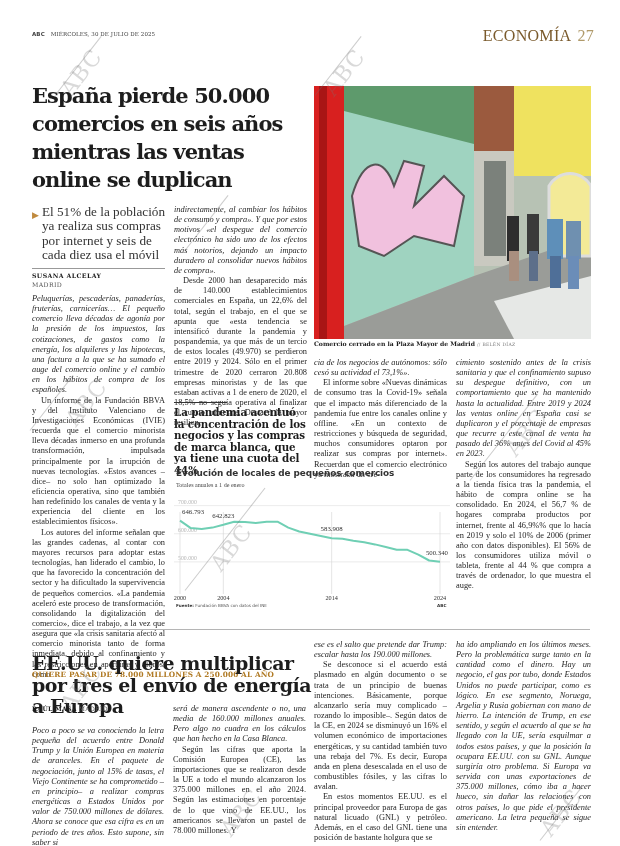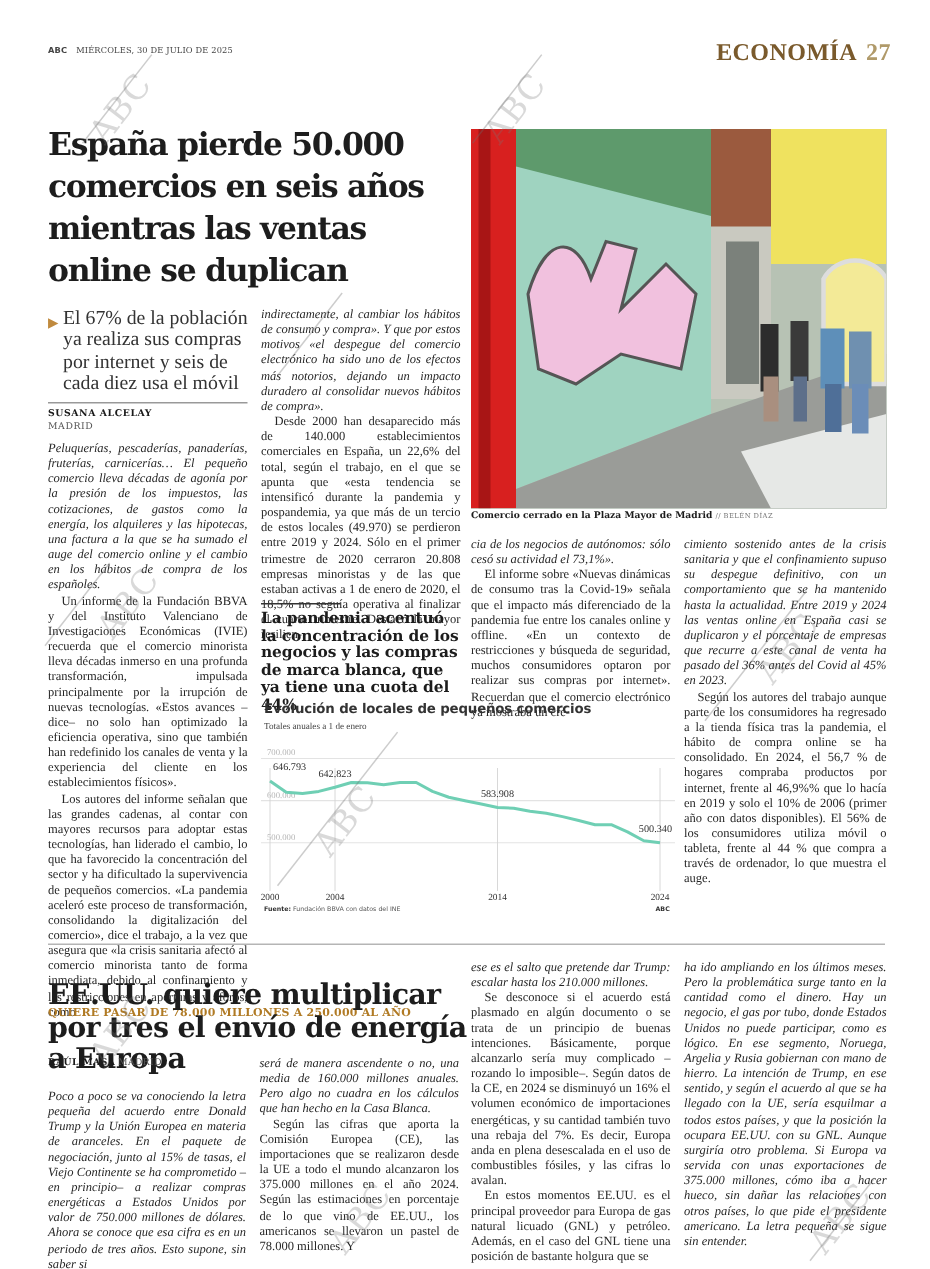--- a/index.html
+++ b/index.html
@@ -2,21 +2,21 @@
 <html><head>
 <meta charset="utf-8">
 <style>
   * { box-sizing: border-box; margin: 0; padding: 0; }
   html, body { width: 620px; height: 846px; background: #ffffff; overflow: hidden; }
   body { position: relative; font-family: "DejaVu Serif", serif; color: #1b1b1b; }
   .abs { position: absolute; }
 
   .hdr-left { left: 32px; top: 31px; font-size: 5.5px; color: #444; letter-spacing: 0.1px; }
   .hdr-left b { font-family: "DejaVu Sans", sans-serif; font-weight: bold; margin-right: 6px; }
-  .hdr-right { right: 26px; top: 27px; font-family: "Liberation Serif", serif; font-size: 16px; color: #7a5a2c; letter-spacing: 0.3px; font-weight: bold; }
+  .hdr-right { right: 26px; top: 27px; font-family: "Liberation Serif", serif; font-size: 16px; color: #7a5a2c; letter-spacing: 0.3px; }
   .hdr-right .pg { color: #b09a6a; margin-left: 6px; }
 
   .headline { left: 32px; top: 82px; width: 285px; font-family: "DejaVu Serif", serif; font-weight: bold; font-size: 21px; line-height: 28px; letter-spacing: -0.9px; color: #1d1d1d; }
 
   .subhead { left: 32px; top: 205px; width: 135px; font-family: "Liberation Serif", serif; font-size: 13.2px; line-height: 14.3px; color: #333; }
   .subhead .tri { color: #c08a3e; font-size: 9px; position: absolute; left: 0; top: 3px; }
   .subhead .txt { display: block; padding-left: 10px; }
 
   .rule { background: #999; height: 1px; }
   .byline { left: 32px; top: 272px; font-family: "DejaVu Serif", serif; font-size: 6.2px; line-height: 8.5px; }
@@ -57,21 +57,21 @@
   <b>ABC</b><span>MIÉRCOLES, 30 DE JULIO DE 2025</span>
 </div>
 <div class="abs hdr-right">
   <span>ECONOMÍA</span><span class="pg">27</span>
 </div>
 
 <h1 class="abs headline">España pierde 50.000 comercios en seis años mientras las ventas online se duplican</h1>
 
 <div class="abs subhead">
   <span class="tri">▶</span>
-  <span class="txt">El 67% de la población ya realiza sus compras por internet y seis de cada diez usa el móvil</span>
+  <span class="txt">El 51% de la población ya realiza sus compras por internet y seis de cada diez usa el móvil</span>
 </div>
 
 <div class="abs rule" style="left:32px; top:268px; width:133px;"></div>
 <div class="abs byline">
   <div class="name">SUSANA ALCELAY</div>
   <div class="place">MADRID</div>
 </div>
 
 <div class="abs col" style="left:32px; top:294px; width:133px;">
   <p class="first">Peluquerías, pescaderías, panaderías, fruterías, carnicerías… El pequeño comercio lleva décadas de agonía por la presión de los impuestos, las cotizaciones, de gastos como la energía, los alquileres y las hipotecas, una factura a la que se ha sumado el auge del comercio online y el cambio en los hábitos de compra de los españoles.</p>
@@ -165,21 +165,21 @@
 </div>
 
 <div class="abs col" style="left:32px; top:714px; width:132px;margin-top:12px;">
   <p class="first">Poco a poco se va conociendo la letra pequeña del acuerdo entre Donald Trump y la Unión Europea en materia de aranceles. En el paquete de negociación, junto al 15% de tasas, el Viejo Continente se ha comprometido –en principio– a realizar compras energéticas a Estados Unidos por valor de 750.000 millones de dólares. Ahora se conoce que esa cifra es en un periodo de tres años. Esto supone, sin saber si</p>
 </div>
 <div class="abs col" style="left:173px; top:704px; width:133px;">
   <p class="first">será de manera ascendente o no, una media de 160.000 millones anuales. Pero algo no cuadra en los cálculos que han hecho en la Casa Blanca.</p>
   <p>Según las cifras que aporta la Comisión Europea (CE), las importaciones que se realizaron desde la UE a todo el mundo alcanzaron los 375.000 millones en el año 2024. Según las estimaciones en porcentaje de lo que vino de EE.UU., los americanos se llevaron un pastel de 78.000 millones. Y</p>
 </div>
 <div class="abs col" style="left:314px; top:640px; width:133px;">
-  <p class="first">ese es el salto que pretende dar Trump: escalar hasta los 210.000 millones.</p>
+  <p class="first">ese es el salto que pretende dar Trump: escalar hasta los 190.000 millones.</p>
   <p>Se desconoce si el acuerdo está plasmado en algún documento o se trata de un principio de buenas intenciones. Básicamente, porque alcanzarlo sería muy complicado –rozando lo imposible–. Según datos de la CE, en 2024 se disminuyó un 16% el volumen económico de importaciones energéticas, y su cantidad también tuvo una rebaja del 7%. Es decir, Europa anda en plena desescalada en el uso de combustibles fósiles, y las cifras lo avalan.</p>
   <p>En estos momentos EE.UU. es el principal proveedor para Europa de gas natural licuado (GNL) y petróleo. Además, en el caso del GNL tiene una posición de bastante holgura que se</p>
 </div>
 <div class="abs col" style="left:456px; top:640px; width:135px;">
   <p class="first">ha ido ampliando en los últimos meses. Pero la problemática surge tanto en la cantidad como el dinero. Hay un negocio, el gas por tubo, donde Estados Unidos no puede participar, como es lógico. En ese segmento, Noruega, Argelia y Rusia gobiernan con mano de hierro. La intención de Trump, en ese sentido, y según el acuerdo al que se ha llegado con la UE, sería esquilmar a todos estos países, y que la posición la ocupara EE.UU. con su GNL. Aunque surgiría otro problema. Si Europa va servida con unas exportaciones de 375.000 millones, cómo iba a hacer hueco, sin dañar las relaciones con otros países, lo que pide el presidente americano. La letra pequeña se sigue sin entender.</p>
 </div>
 
 <div class="wm-line" style="left:55px; top:95px; width:75px;"></div>
 <div class="watermark" style="left:55px; top:60px;">ABC</div>
 <div class="wm-line" style="left:315px; top:95px; width:75px;"></div>

